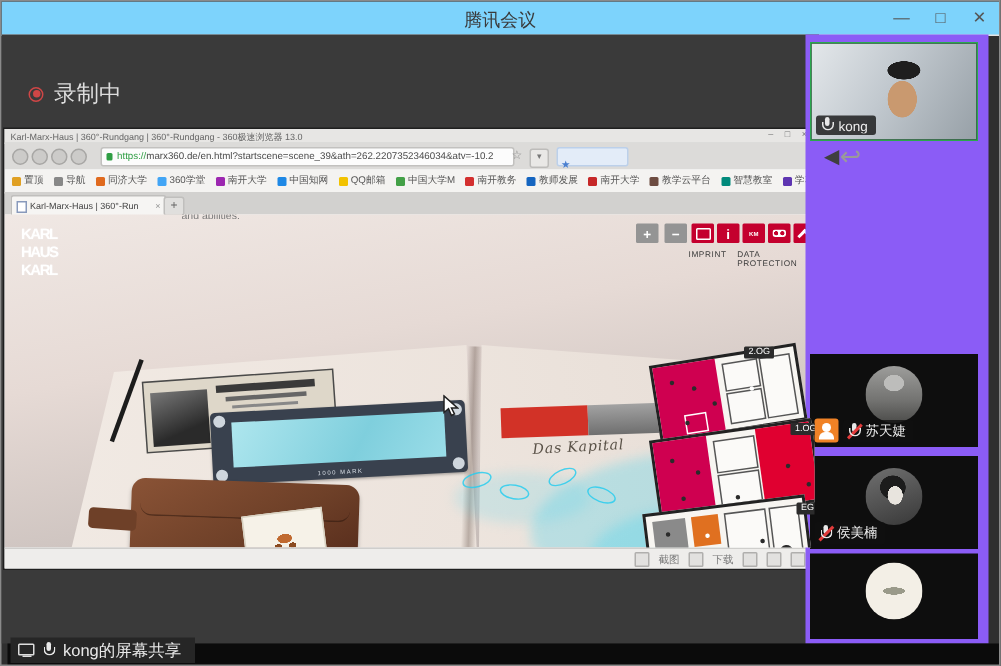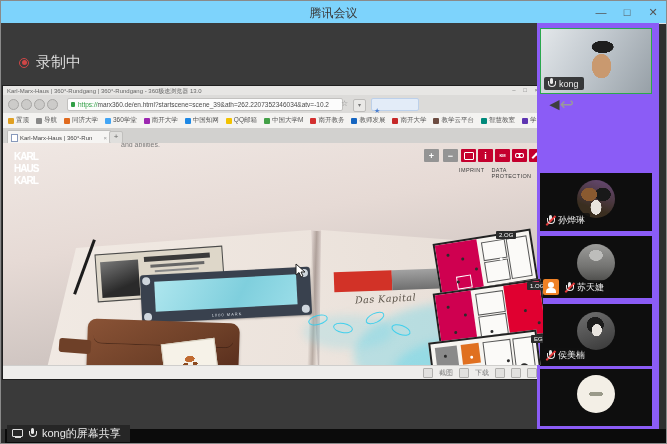--- a/index.html
+++ b/index.html
@@ -386,29 +386,20 @@
 
     <div class="tile p-t1">
       <div class="vid1"></div>
       <div class="chip">
         <i class="mic"></i>
         <span>kong</span>
       </div>
     </div>
 
 
-    <div class="tile p-t3">
-      <div class="ava avadog"></div>
-      <div class="chip">
-        <i class="mic">
-            <i class="slash"></i>
-          </i>
-        <span>孙烨琳</span>
-      </div>
-    </div>
 
     <div class="tile p-t4">
       <div class="ava avastatue"></div>
       <i class="hostbadge"></i>
       <div class="chip">
         <i class="mic">
             <i class="slash"></i>
           </i>
         <span>苏天婕</span>
       </div>

